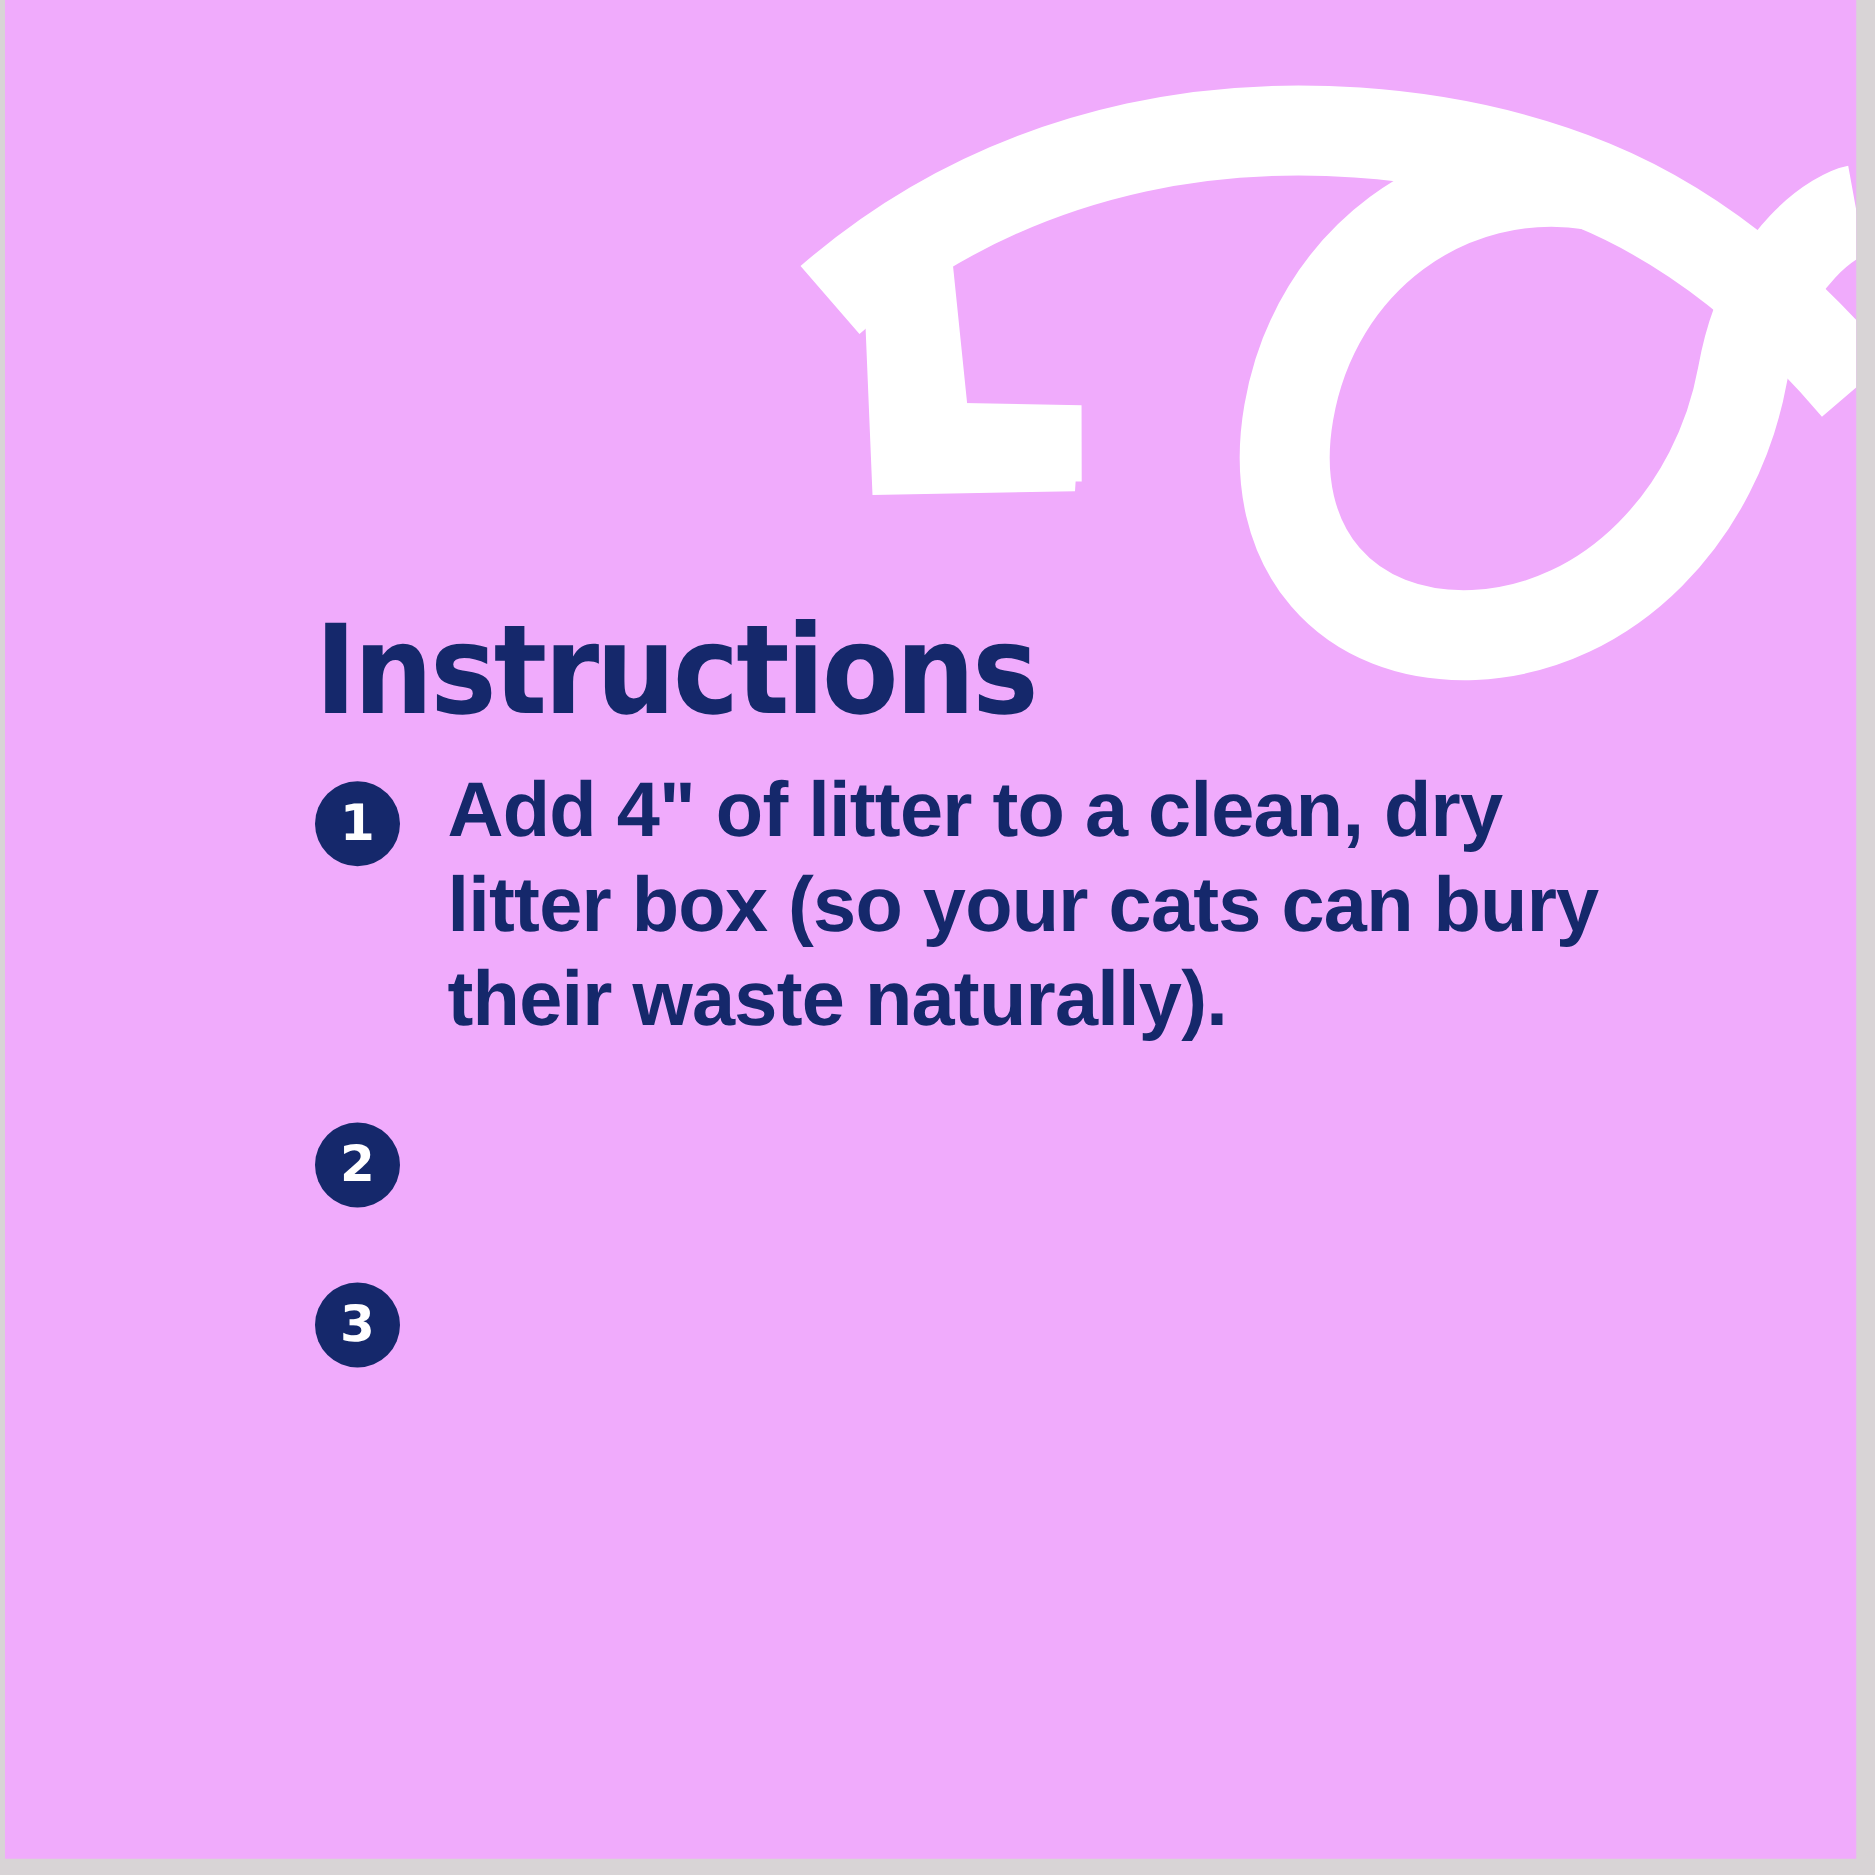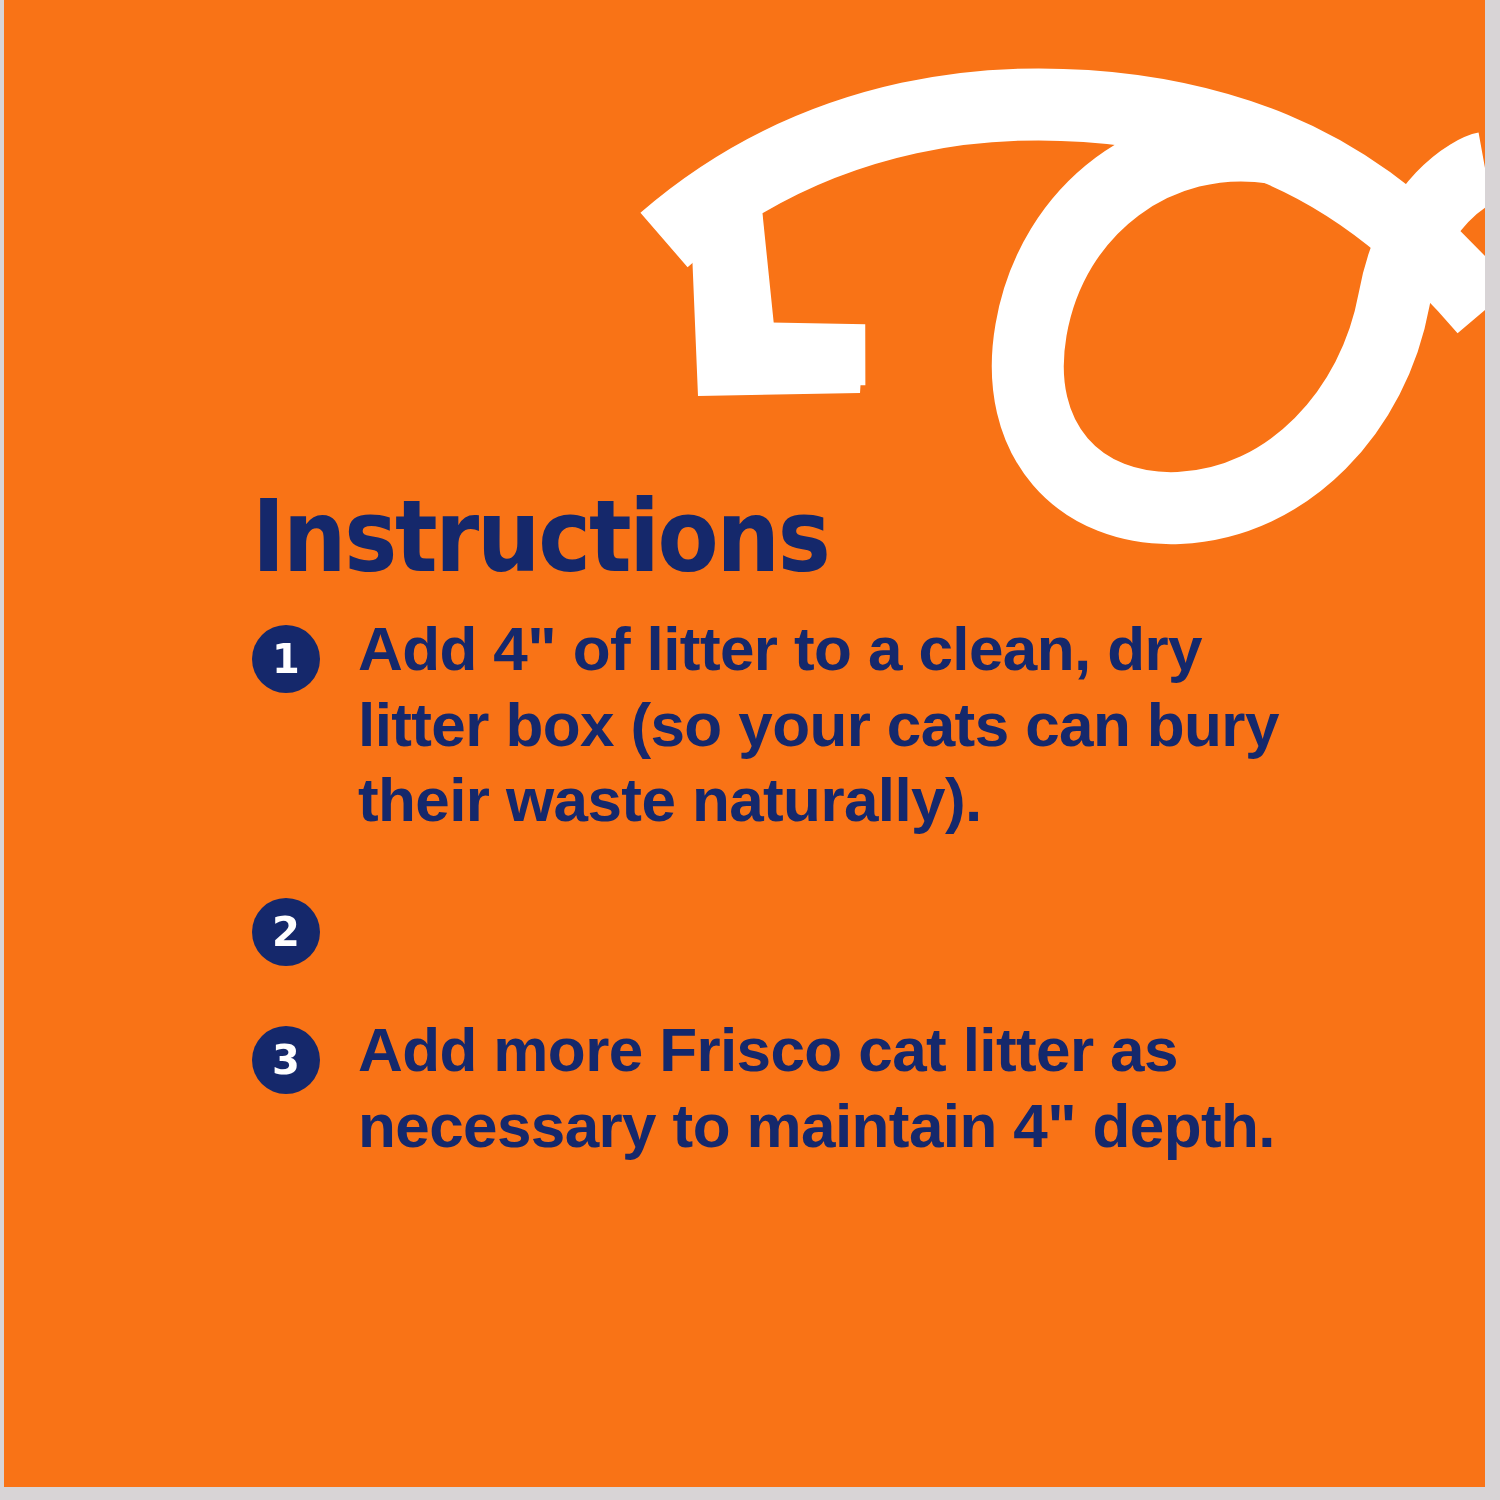--- a/index.html
+++ b/index.html
@@ -15,21 +15,21 @@
     overflow: hidden;
     font-family: "Liberation Sans", sans-serif;
   }
   
   #panel {
     position: absolute;
     left: 4px;
     top: 0px;
     width: 1481px;
     height: 1487px;
-    background: #f97316;
+    background: #f0abfc;
     overflow: hidden;
   }
 
   
   #arrow-wrap {
     position: absolute;
     left: 0;
     top: 0;
     width: 1481px;
     height: 560px;
@@ -138,20 +138,19 @@
           <span class="badge">1</span>
           <span class="step-text">Add 4" of litter to a clean, dry litter box (so your cats can bury their waste naturally).</span>
         </li>
 
         <li class="step">
           <span class="badge">2</span>
         </li>
 
         <li class="step">
           <span class="badge">3</span>
-          <span class="step-text">Add more Frisco cat litter as necessary to maintain 4" depth.</span>
         </li>
 
       </ul>
     </div>
 
   </div>
 </div>
 
 </body></html>

